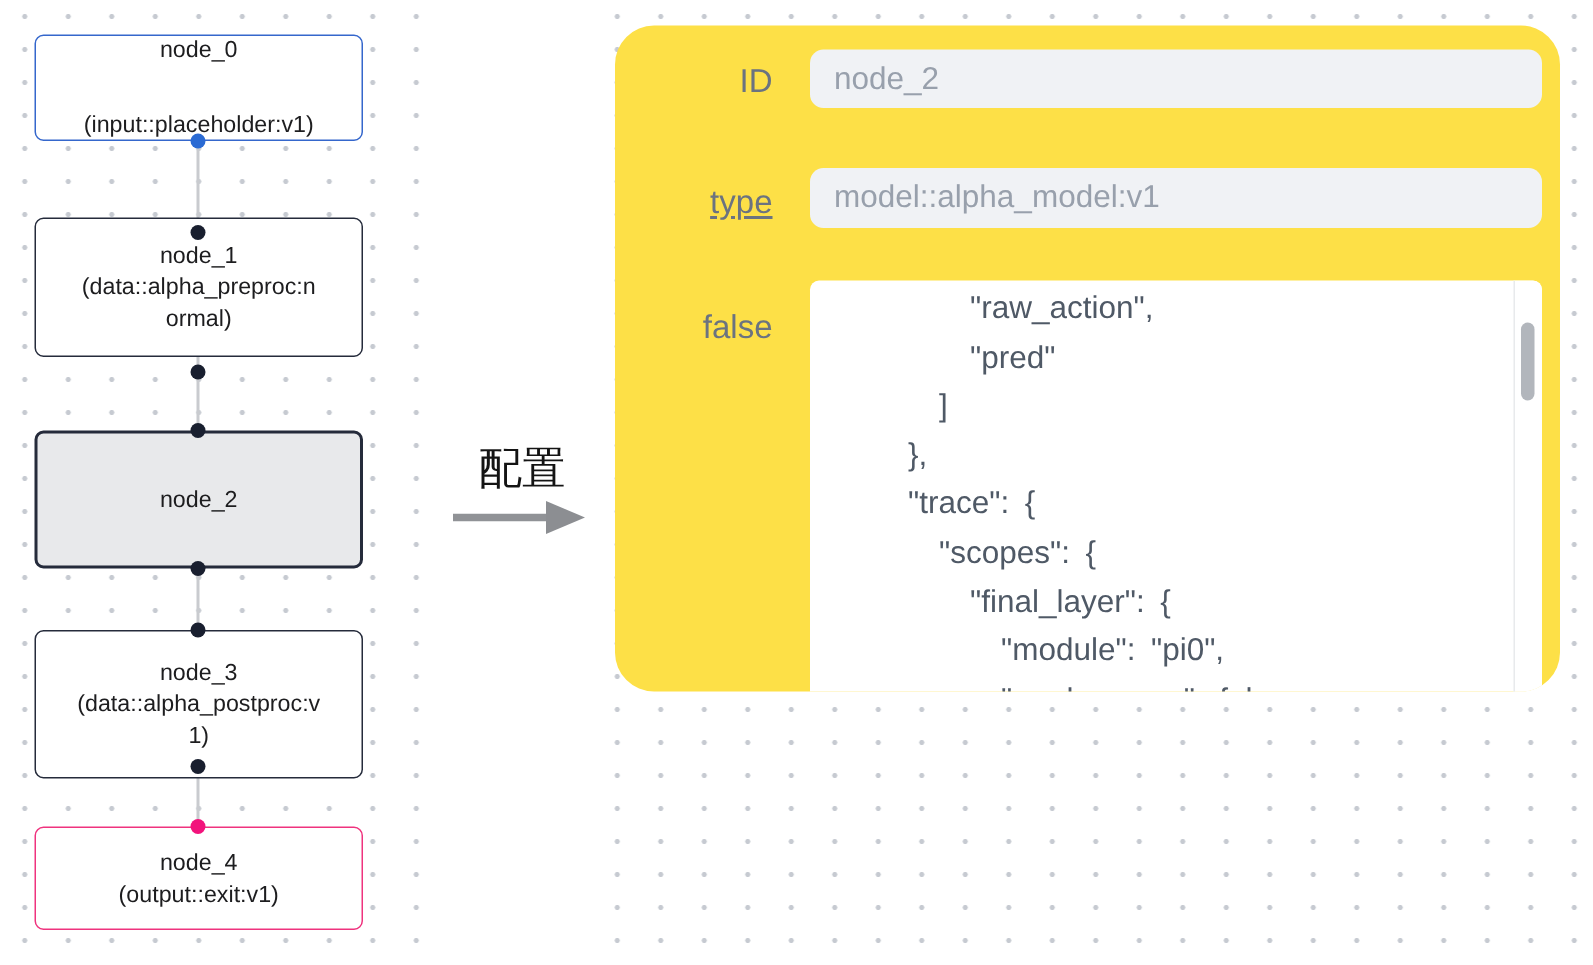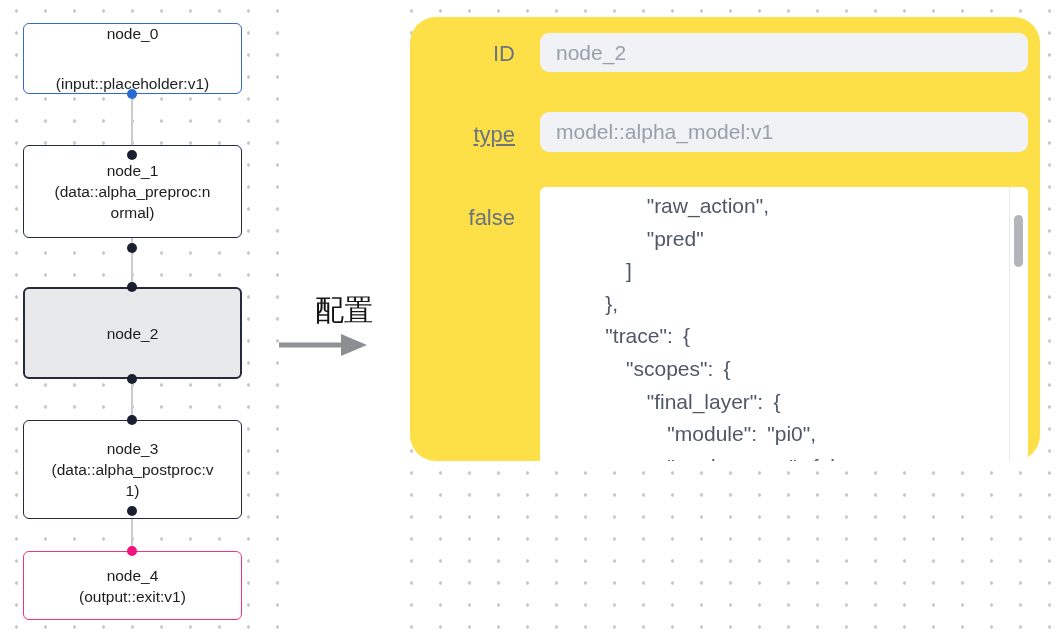--- a/index.html
+++ b/index.html
@@ -24,21 +24,21 @@
   .node.n0 { top:23px;  height:71px; border-color:#3567cc;gap:29px; }
   .node.n1 { top:145px; height:93px; }
   .node.n2 { top:287px; height:92px; border-width:2.5px; background:#e8e9eb; }
   .node.n3 { top:420px; height:99px; }
   .node.n4 { top:551px; height:69px; border-color:#ef337e; }
   .port { position:absolute; left:127px; width:10px; height:10px; border-radius:50%; background:#191f2f; }
   .port.blue { background:#2a6ad3; }
   .port.pink { background:#f2137c; }
 
   
-  .anno { position:absolute; left:277px; top:296px; width:96px; text-align:right;font-family:Liberation Mono, monospace; }
+  .anno { position:absolute; left:300px; top:296px; width:96px; text-align:center; }
   .anno .zh { font-size:29px; color:#141414; line-height:34px; }
   .anno svg { display:block; margin-top:2px; }
 
   
   .panel { position:absolute; left:410px; top:17px; width:630px; height:444px;
     background:#fde047; border-radius:26px; overflow:hidden; }
   .flabel { position:absolute; left:0; width:105px; text-align:right;
     font-size:22px; color:#6b7380; }
   .field { position:absolute; left:130px; width:488px; background:#f0f2f5; border:none;
     border-radius:9px; font-family:"Liberation Sans", sans-serif; font-size:21px;

